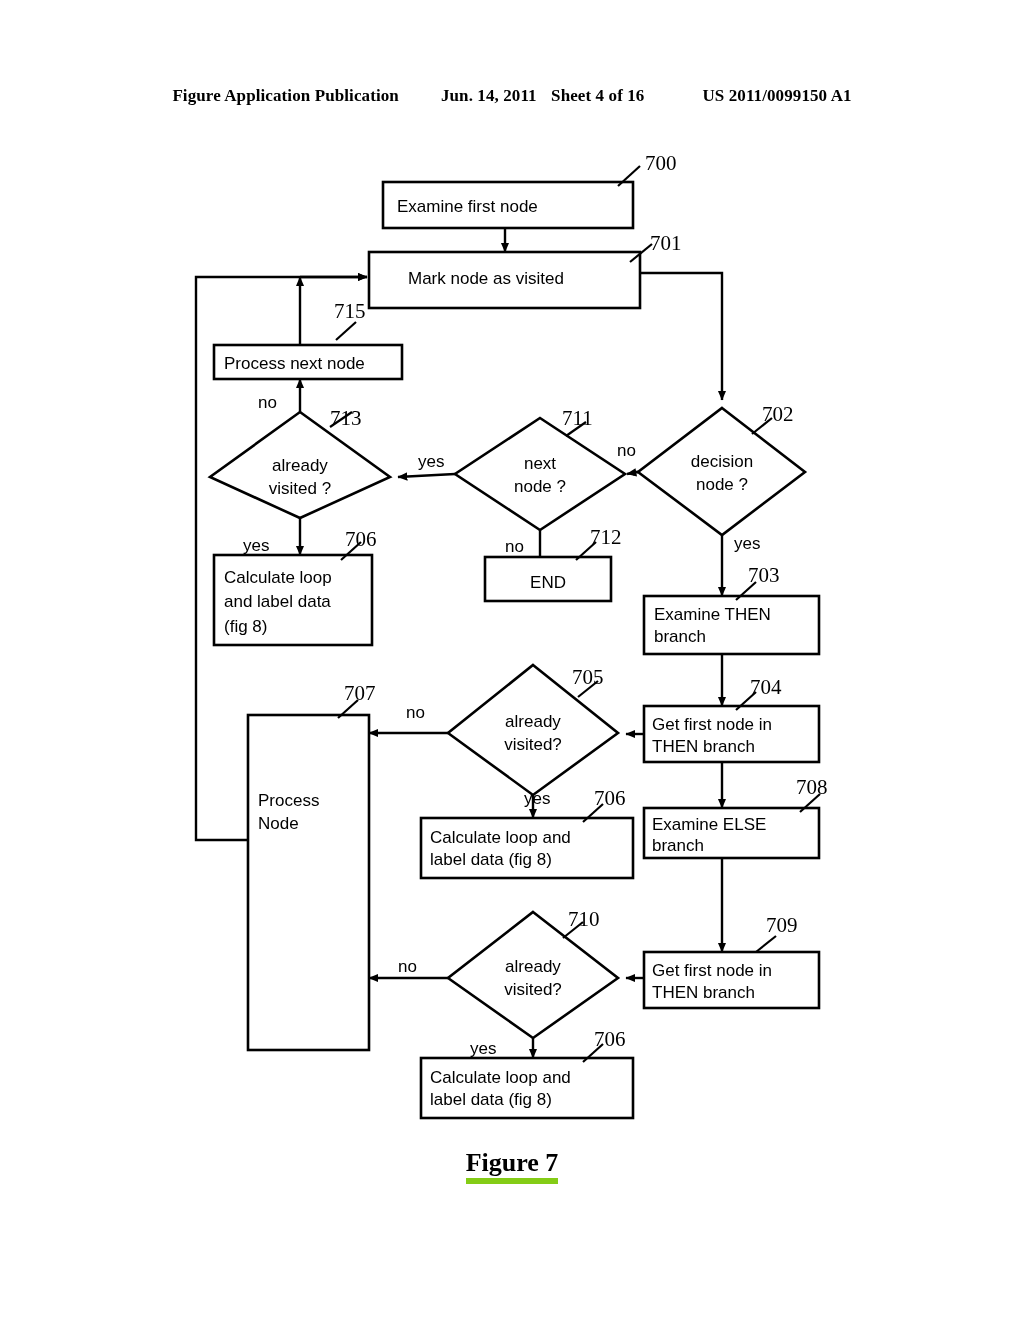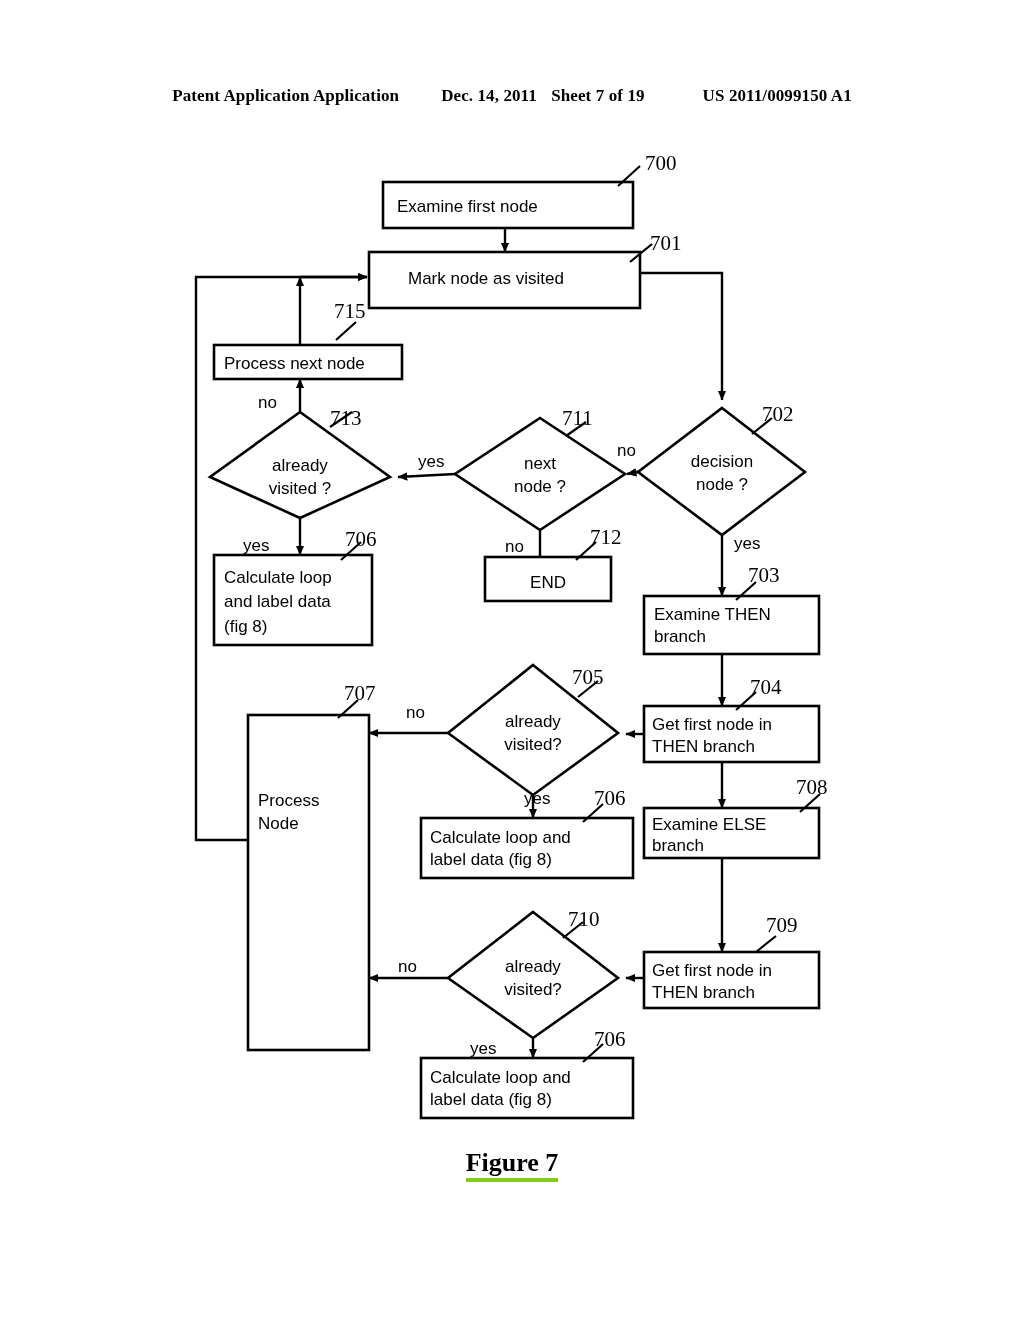--- a/index.html
+++ b/index.html
@@ -46,21 +46,21 @@
     left: 0;
     top: 1148px;
     width: 1024px;
     text-align: center;
     font-family: "Liberation Serif", serif;
     font-weight: bold;
     font-size: 26px;
     color: #000;
   }
   .fig-caption span {
-    border-bottom: 4px solid #84cc16;
+    border-bottom: 6px solid #84cc16;
     padding-bottom: 1px;
   }
 
   
   svg.flow {
     position: absolute;
     left: 0;
     top: 0;
     width: 1024px;
     height: 1320px;
@@ -94,24 +94,24 @@
     stroke: #000000;
     stroke-width: 2.2;
   }
 </style>
 </head>
 <body>
 
 <div class="page">
 
   <div class="pub-header">
-    <span class="h-left">Patent Application Application</span>
+    <span class="h-left">Figure Application Publication</span>
     <span class="h-mid">
-      <span class="mid-part">Dec. 14, 2011</span>
-      <span class="mid-part">Sheet 7 of 19</span>
+      <span class="mid-part">Jun. 14, 2011</span>
+      <span class="mid-part">Sheet 4 of 16</span>
     </span>
     <span class="h-right">US 2011/0099150 A1</span>
   </div>
 
   <svg class="flow" viewBox="0 0 1024 1320">
     <defs>
       <marker id="arw" markerWidth="11" markerHeight="11" refX="9.4" refY="4.2" orient="auto" markerUnits="userSpaceOnUse">
         <path d="M0,0 L10,4.2 L0,8.4 z" fill="#000"></path>
       </marker>
     </defs>

